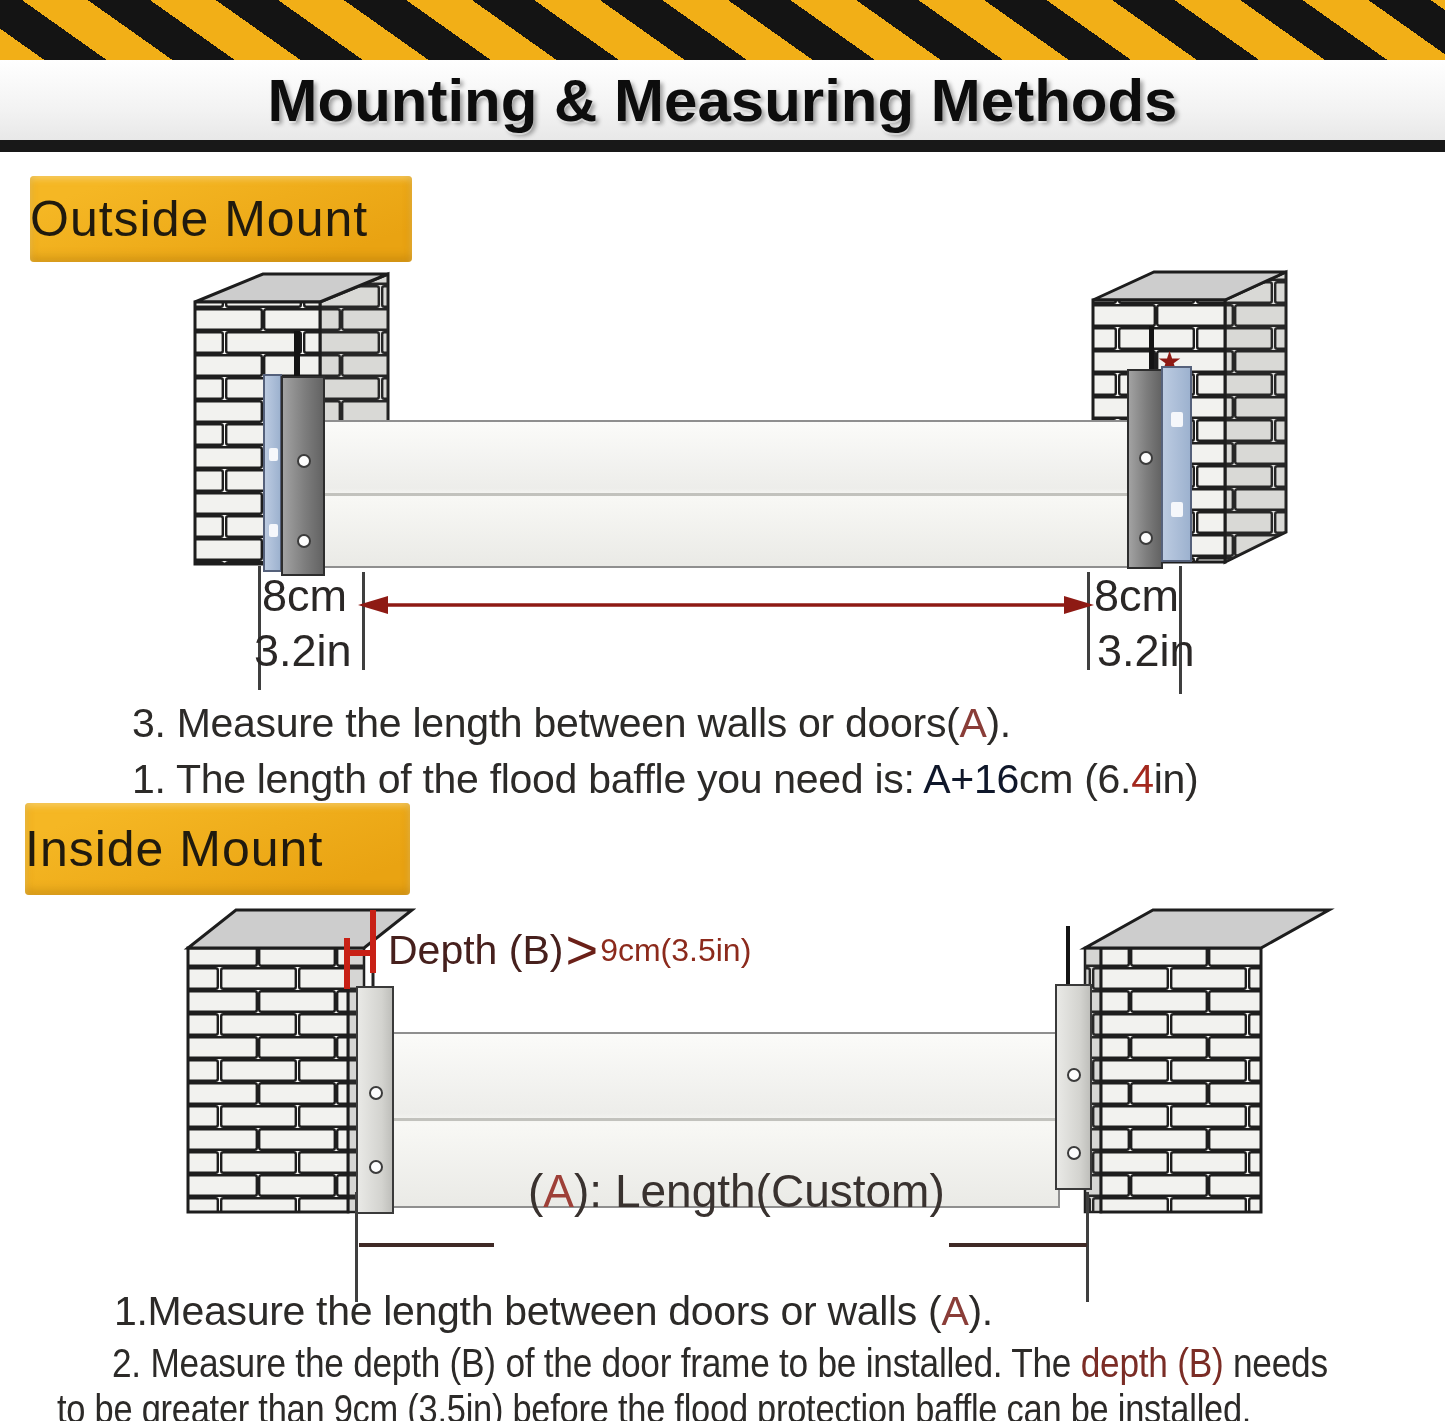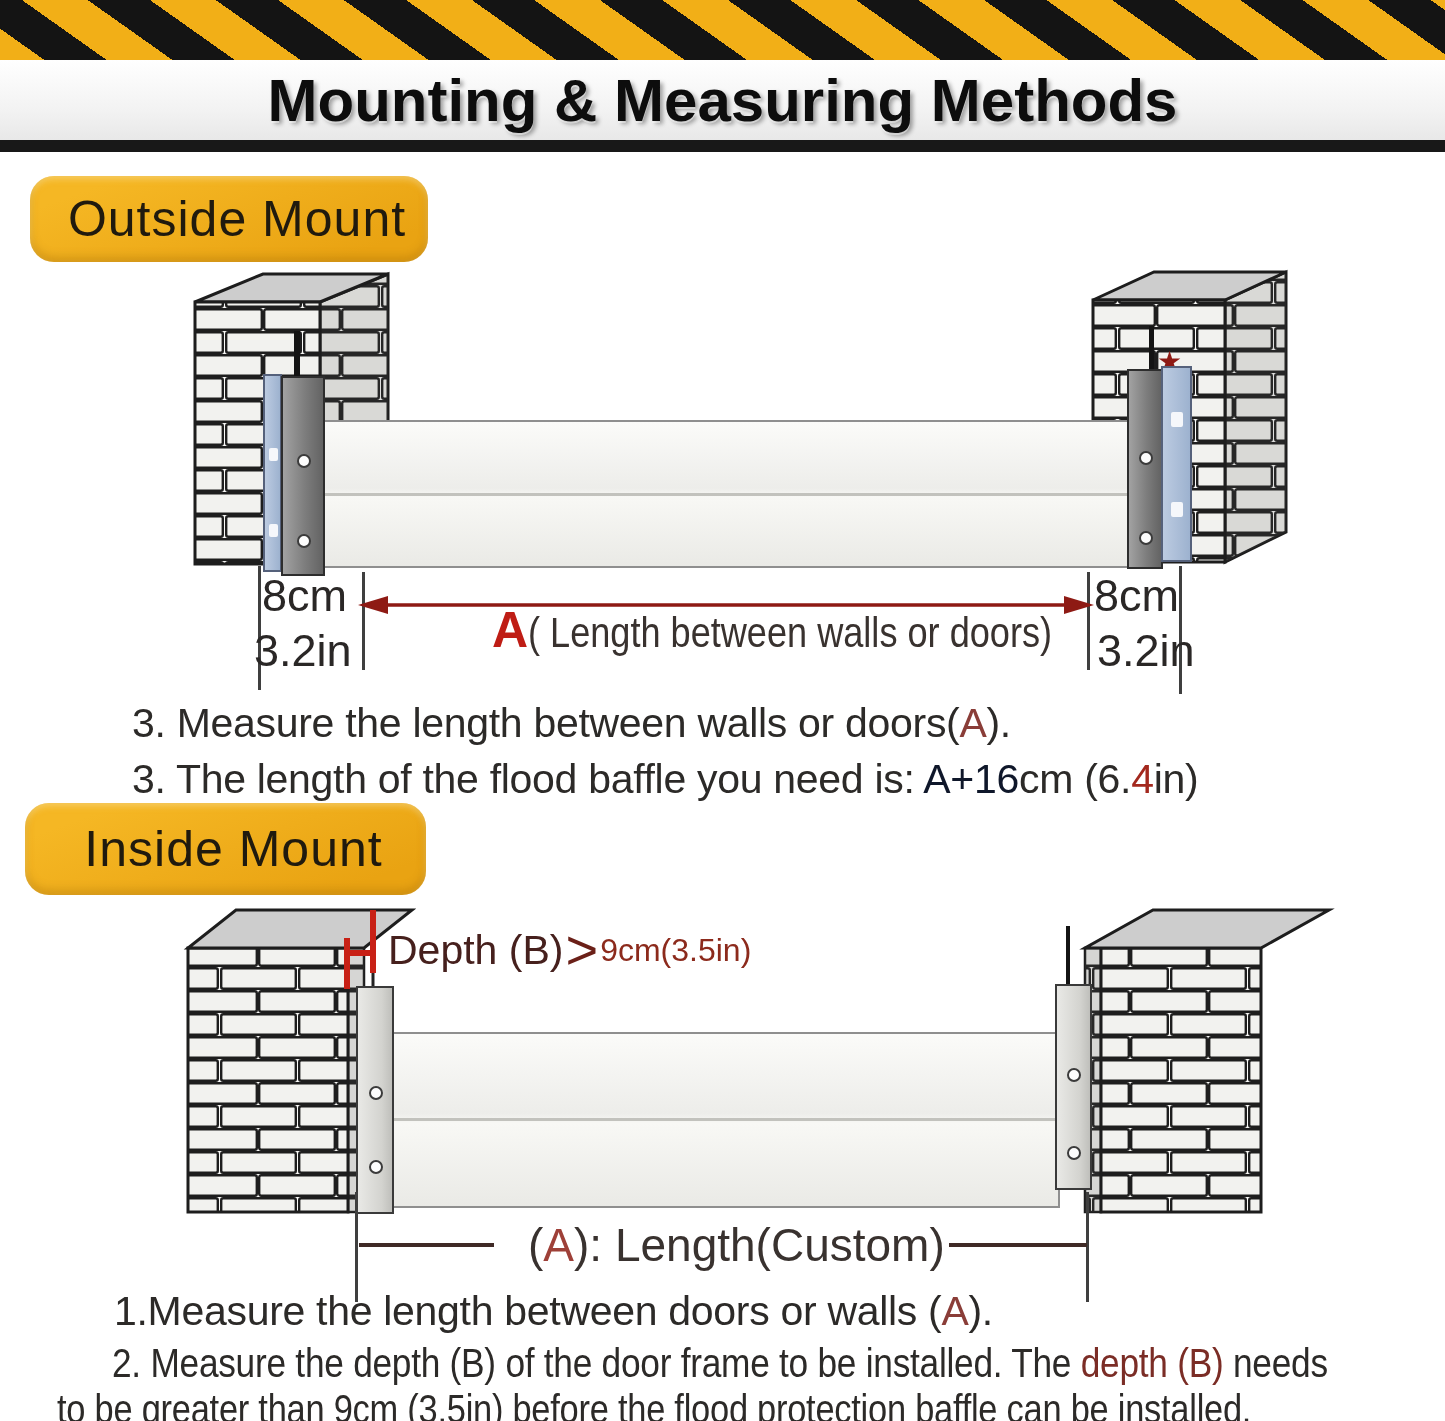--- a/index.html
+++ b/index.html
@@ -12,24 +12,24 @@
         background:repeating-linear-gradient(36deg,#141414 0 36px,#f2af17 36px 74px);
         transform:rotate(-0.7deg);}
   .titleband{position:absolute;left:0;top:60px;width:1445px;height:80px;
         background:linear-gradient(180deg,#ffffff 0%,#f3f3f3 60%,#e8e8e8 100%);
         display:flex;align-items:center;justify-content:center;}
   .titleband h1{margin:0;font-size:60px;font-weight:bold;color:#0d0d0d;letter-spacing:0px;
         text-shadow:0 2px 0 rgba(255,255,255,0.45), 3px 3px 4px rgba(0,0,0,0.35);}
   .headerbar{position:absolute;left:0;top:140px;width:1445px;height:12px;background:#181818;}
 
   
-  .badge{position:absolute;border-radius:24px;
+  .badge{position:absolute;border-radius:4px;
         background:linear-gradient(160deg,#f5b724 15%,#e9a312 85%);
         box-shadow:inset 0 -5px 10px rgba(135,85,0,0.28), inset 0 3px 6px rgba(255,235,170,0.5);
-        display:flex;align-items:center;justify-content:center;padding-left:16px;}
+        display:flex;align-items:center;}
   .badge span{font-size:50px;color:#201a0e;letter-spacing:1px;}
 
   
   .abs{position:absolute;}
   .barrier{position:absolute;border:2px solid #8f8f8f;box-sizing:border-box;
         background:linear-gradient(180deg,#fbfbf9 0%,#ededea 46%,#f8f8f5 52%,#eaeae6 100%);}
   .seam{position:absolute;left:0;width:100%;height:3px;background:#c2c2bd;}
   .channel{position:absolute;background:linear-gradient(90deg,#a2a2a2 0%,#7d7d7d 55%,#636363 100%);
         border:2px solid #2d2d2d;box-sizing:border-box;}
   .channel.light{background:linear-gradient(90deg,#e9e9e6 0%,#d3d3cf 70%,#bfbfbb 100%);
@@ -140,29 +140,26 @@
     <line x1="16" y1="15" x2="724" y2="15" stroke="#8e1a14" stroke-width="3.5"></line>
     <polygon points="2,15 32,6 32,24" fill="#8e1a14"></polygon>
     <polygon points="738,15 708,6 708,24" fill="#8e1a14"></polygon>
   </svg>
 
   <div class="dimtxt" style="left:262px;top:570px;">8cm</div>
   <div class="dimtxt" style="left:254px;top:625px;">3.2in</div>
   <div class="dimtxt" style="left:1094px;top:570px;">8cm</div>
   <div class="dimtxt" style="left:1097px;top:625px;">3.2in</div>
 
-  <div class="spanlabel" style="left:492px;top:601px;">
-    <span class="red-a">A</span><span class="lbl-rest cond">( Length between walls or doors)</span>
-  </div>
 
   <div class="instr" style="left:132px;top:700px;">
     <span>3. Measure the length between walls or doors(</span><span class="softred">A</span><span>).</span>
   </div>
   <div class="instr" style="left:132px;top:756px;">
-    <span>3. The length of the flood baffle you need is: </span><span class="dkred">A+16</span><span>cm (6.</span><span class="brightred">4</span><span>in)</span>
+    <span>1. The length of the flood baffle you need is: </span><span class="dkred">A+16</span><span>cm (6.</span><span class="brightred">4</span><span>in)</span>
   </div>
 
   <div class="badge" style="left:25px;top:803px;width:385px;height:92px;">
     <span>Inside Mount</span>
   </div>
 
   <svg class="abs" style="left:180px;top:898px;" width="250" height="318" viewBox="0 0 250 318">
     <rect x="168" y="50" width="16" height="264" fill="url(#brick)" stroke="#1d1d1d" stroke-width="2.5"></rect>
     <rect x="168" y="50" width="16" height="264" fill="rgba(90,90,90,0.18)"></rect>
     <rect x="8" y="50" width="160" height="264" fill="url(#brick)" stroke="#1d1d1d" stroke-width="3"></rect>
@@ -199,21 +196,21 @@
   <div class="bolt" style="left:1066px;top:926px;width:4px;height:60px;"></div>
   <div class="channel light" style="left:1055px;top:984px;width:37px;height:206px;">
     <div class="screw" style="left:10px;top:82px;"></div>
     <div class="screw" style="left:10px;top:160px;"></div>
   </div>
 
   <div class="tick" style="left:355px;top:1192px;height:110px;"></div>
   <div class="tick" style="left:1086px;top:1192px;height:110px;"></div>
   <div class="dimseg" style="left:359px;top:1243px;width:135px;"></div>
   <div class="dimseg" style="left:949px;top:1243px;width:138px;"></div>
-  <div class="spanlabel" style="left:528px;top:1218px;">
+  <div class="spanlabel" style="left:528px;top:1164px;">
     <span class="inlabel-par">(</span><span class="inlabel-a">A</span><span class="inlabel-par">): Length(Custom)</span>
   </div>
 
   <div class="instr" style="left:114px;top:1288px;">
     <span>1.Measure the length between doors or walls (</span><span class="softred">A</span><span>).</span>
   </div>
   <div class="instr" style="left:112px;top:1340px;">
     <span class="cond"><span>2. Measure the depth (B) of the door frame to be installed. The </span><span class="mrn">depth (B)</span><span> needs</span></span>
   </div>
   <div class="instr" style="left:57px;top:1386px;">

